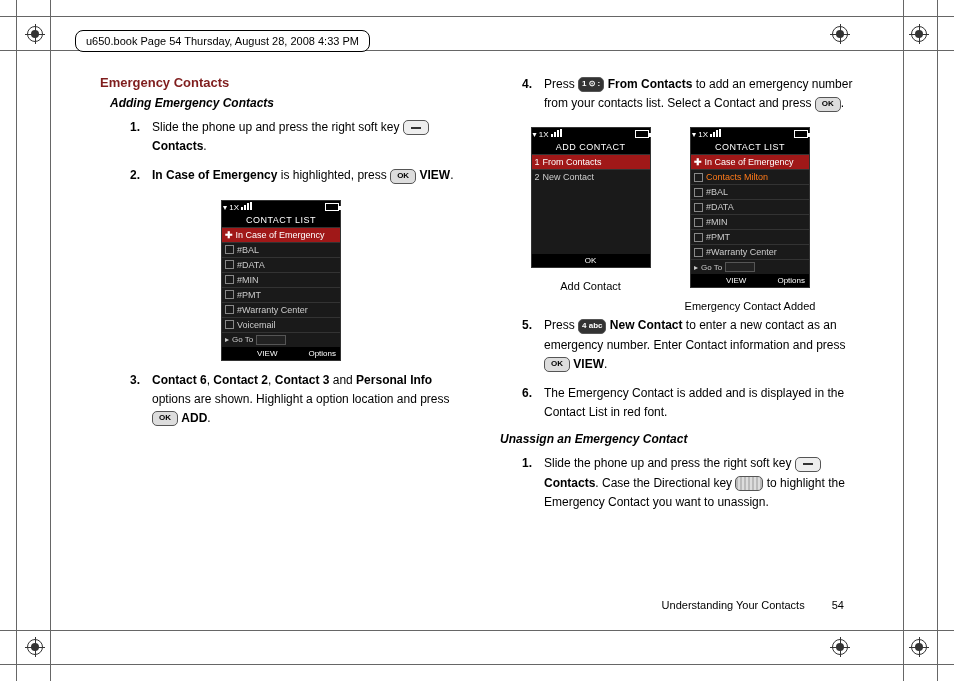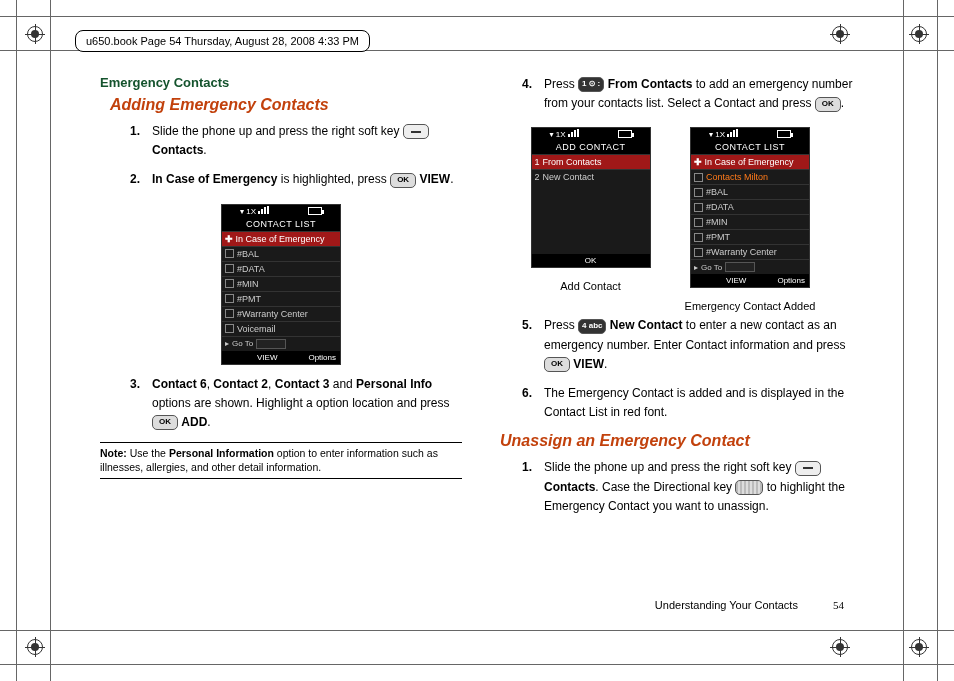--- a/index.html
+++ b/index.html
@@ -43,22 +43,22 @@
     font-size: 11px;
     background: #fff;
   }
   .page {
     position: absolute;
     top: 75px; left: 100px; right: 100px; bottom: 65px;
     display: flex;
     gap: 30px;
   }
   .col { flex: 1; }
-  .h1 { color: #14532d; font-weight: bold; font-size: 13px; margin-bottom: 6px; }
-  .h2 { color: #c2410c; font-weight: bold; font-style: italic; font-size: 16px; margin-bottom: 8px; margin-left: 10px; }
+  .h1 { color: #7f1d1d; font-weight: bold; font-size: 13px; margin-bottom: 6px; }
+  .h2 { color: #000000; font-weight: bold; font-style: italic; font-size: 12px; margin-bottom: 8px; margin-left: 10px; }
   ol.steps { list-style: none; margin-left: 30px; }
   ol.steps > li { display: flex; margin-bottom: 10px; line-height: 1.6; }
   ol.steps > li > .num { font-weight: bold; width: 22px; flex-shrink: 0; }
   ol.steps > li > .body { flex: 1; }
   .bold { font-weight: bold; }
   .key-btn {
     display: inline-flex; align-items: center; justify-content: center;
     border: 1px solid #555; border-radius: 5px;
     background: #eee;
     min-width: 26px; height: 15px;
@@ -76,36 +76,36 @@
     width: 120px;
     border: 1px solid #333;
     background: #000;
     color: #fff;
     font-family: Arial, sans-serif;
     font-size: 9px;
     margin: 4px auto 10px;
   }
   .phone .statusbar {
     display: flex; justify-content: space-between; align-items: center;
-    background: #000; color: #fff; padding: 1px 18px; font-size: 8px;
+    background: #000; color: #fff; padding: 1px 1px; font-size: 8px;
   }
   .phone .title { background: #000; color: #fff; text-align: center; padding: 2px 0; font-size: 9px; letter-spacing: 0.5px; }
   .phone .row { display: flex; align-items: center; background: #1a1a1a; padding: 2px 3px; border-top: 1px solid #333; color: #ccc; gap: 3px; }
   .phone .row.red { background: #a01818; color: #fff; }
   .phone .row.orange { color: #ff7a1a; }
   .phone .row .plus { color: #fff; font-weight: bold; }
   .phone .softkeys { display: flex; justify-content: space-between; background: #000; padding: 2px 4px; font-size: 8px; }
   .phone .goto { background: #1a1a1a; color:#ccc; padding: 2px 3px; border-top: 1px solid #333; display:flex; align-items:center; gap:3px; font-size:8px;}
   .phone .goto .cursor { width: 30px; height: 10px; background: #222; border: 1px solid #555; }
   .note-block { border-top: 1px solid #000; border-bottom: 1px solid #000; padding: 4px 0; margin: 8px 0 0 0; font-size: 10.5px; line-height: 1.3; }
   .screenshots-row { display: flex; justify-content: center; gap: 34px; margin: 6px 0 4px; }
   .shot-col { display: flex; flex-direction: column; align-items: center; }
   .shot-caption { font-size: 11px; margin-top: 2px; }
   .footer { position: absolute; bottom: 70px; right: 110px; font-size: 11px; }
-  .footer .pnum { margin-left: 32px; font-family: Liberation Serif, serif; }
+  .footer .pnum { margin-left: 24px; }
   .sigbars { display:inline-flex; align-items:flex-end; gap:1px; height:8px;}
   .sigbars span{ width:2px; background:#fff;}
   .batt { display:inline-block; width:14px; height:8px; border:1px solid #fff; position:relative;}
   .batt::after{content:"";position:absolute;right:-3px;top:2px;width:2px;height:4px;background:#fff;}
   .phone .sq { width:9px; height:9px; border:1px solid #888; display:inline-block; flex-shrink:0;}
 </style>
 </head>
 <body>
 
 <div class="crop-lines">
@@ -220,23 +220,20 @@
       <li>
         <span class="num">3.</span>
         <span class="body">
           <span class="bold">Contact 6</span>, <span class="bold">Contact 2</span>, <span class="bold">Contact 3</span> and <span class="bold">Personal Info</span><span> options are shown. Highlight a option location and press </span>
           <span class="key-btn ok">OK</span>
           <span class="bold"> ADD</span><span>.</span>
         </span>
       </li>
     </ol>
 
-    <div class="note-block">
-      <span class="bold">Note:</span><span> Use the </span><span class="bold">Personal Information</span><span> option to enter information such as illnesses, allergies, and other detail information.</span>
-    </div>
   </div>
 
   <div class="col">
     <ol class="steps">
       <li>
         <span class="num">4.</span>
         <span class="body">
           <span>Press </span>
           <span class="key-btn" style="background:#333;color:#fff">1 ⊙ :</span>
           <span class="bold"> From Contacts</span><span> to add an emergency number from your contacts list. Select a Contact and press </span>

